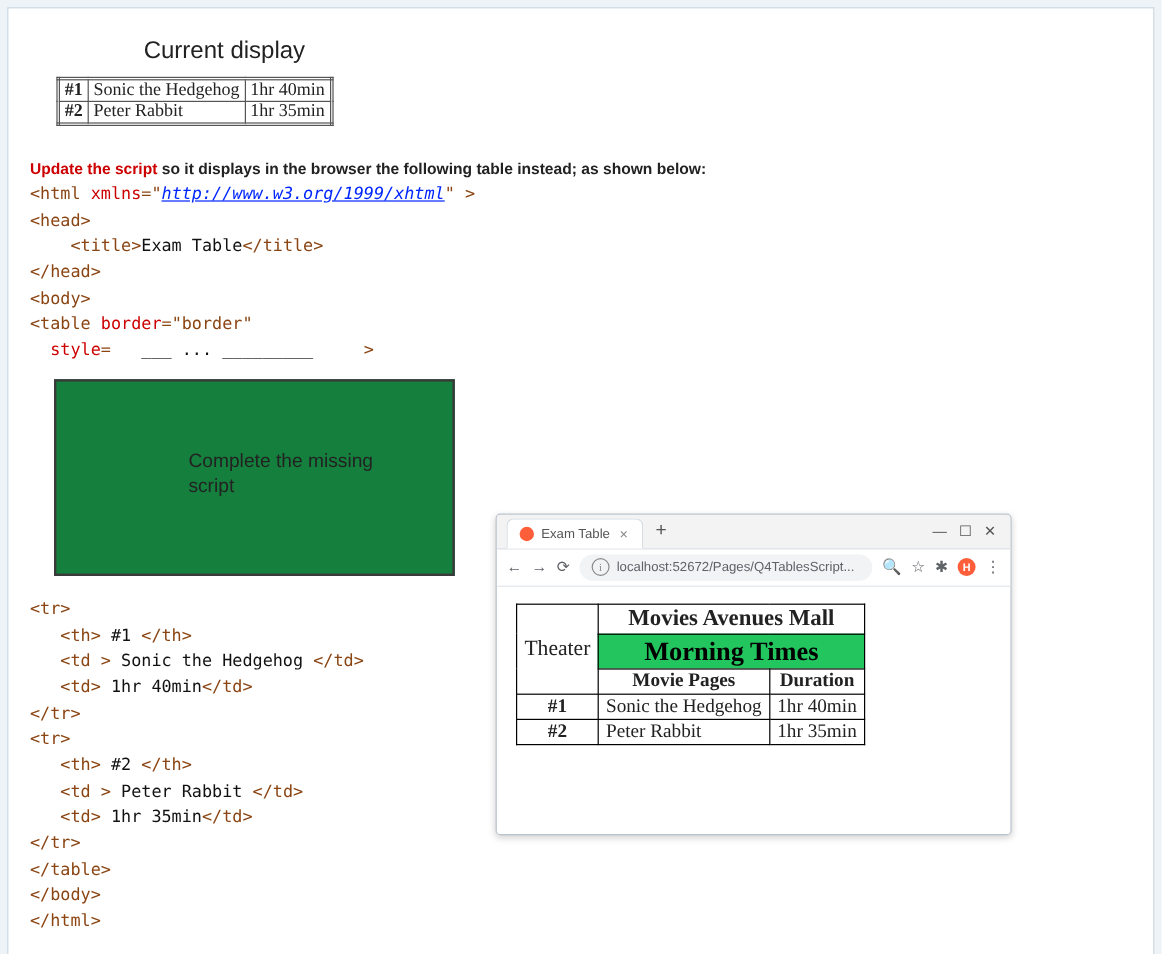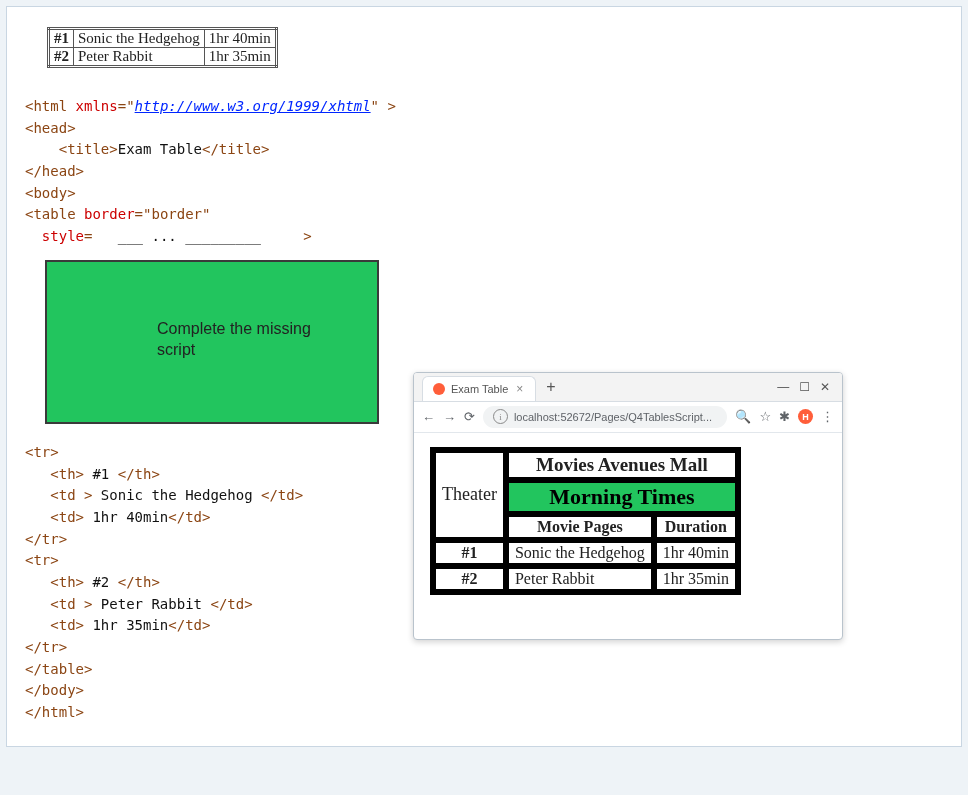--- a/index.html
+++ b/index.html
@@ -65,21 +65,21 @@
   .t-red{color:#c00;text-align:right;}
   .t-blue{color:#0026ff;text-decoration:underline;font-style:italic;}
   .t-black{color:#111;}
   
   .blank-box{
     border:2px solid #3a3a3a;
     width:330px;
     height:160px;
     margin:12px 4px 18px 20px;
     position:relative;
-    background:#22c55e;
+    background:#15803d;
   }
   .blank-box .hint{
     position:absolute;
     left:110px; top:56px;
     font-family:Arial,Helvetica,sans-serif;
     font-size:16px;
     color:#222;
     line-height:1.35;
   }
   
@@ -134,50 +134,54 @@
   .viewport{
     padding:14px 6px 22px 16px;
     min-height:170px;
   }
   
   table.target{
     border:1px solid #555;border-collapse:collapse;
     font-family:"Times New Roman",serif;font-size:16px;
   }
   table.target th, table.target td{
-    border:6px solid #000000;padding:1px 6px;
+    border:1px solid #000000;padding:1px 6px;
   }
   .theater-cell{font-size:18px;}
   .mall{font-weight:bold;font-size:19px;text-align:center;}
   .morning{background:#22c55e;color:#000;font-weight:bold;font-size:22px;text-align:center;}
   .hdr{font-weight:bold;text-align:center;}
 </style>
 </head>
 <body>
 
 <div class="page">
 
 
   <div class="current-wrap">
+    <div class="current-caption">Current display</div>
     <table class="render outer">
       <tbody>
           <tr>
         <th>#1</th>
         <td>Sonic the Hedgehog</td>
         <td>1hr 40min</td>
       </tr>
       <tr>
         <th>#2</th>
         <td>Peter Rabbit</td>
         <td>1hr 35min</td>
       </tr>
     </tbody>
       </table>
   </div>
 
+  <div class="instr-line">
+    <span class="red">Update the script</span><span> so it displays in the browser the following table instead; as shown below:</span>
+  </div>
 
 <pre class="code"><span class="t-brown">&lt;html </span><span class="t-red">xmlns</span><span class="t-brown">="</span><span class="t-blue">http://www.w3.org/1999/xhtml</span><span class="t-brown">" &gt;</span>
 <span class="t-brown">&lt;head&gt;</span>
 <span class="t-brown">    &lt;title&gt;</span><span class="t-black">Exam Table</span><span class="t-brown">&lt;/title&gt;</span>
 <span class="t-brown">&lt;/head&gt;</span>
 <span class="t-brown">&lt;body&gt;</span>
 <span class="t-brown">&lt;table </span><span class="t-red">border</span><span class="t-brown">="border"</span>
 <span class="t-red">  style</span><span class="t-brown">=</span><span class="t-black">   ___ ... _________     </span><span class="t-brown">&gt;</span></pre>
 
   <div class="blank-box">

